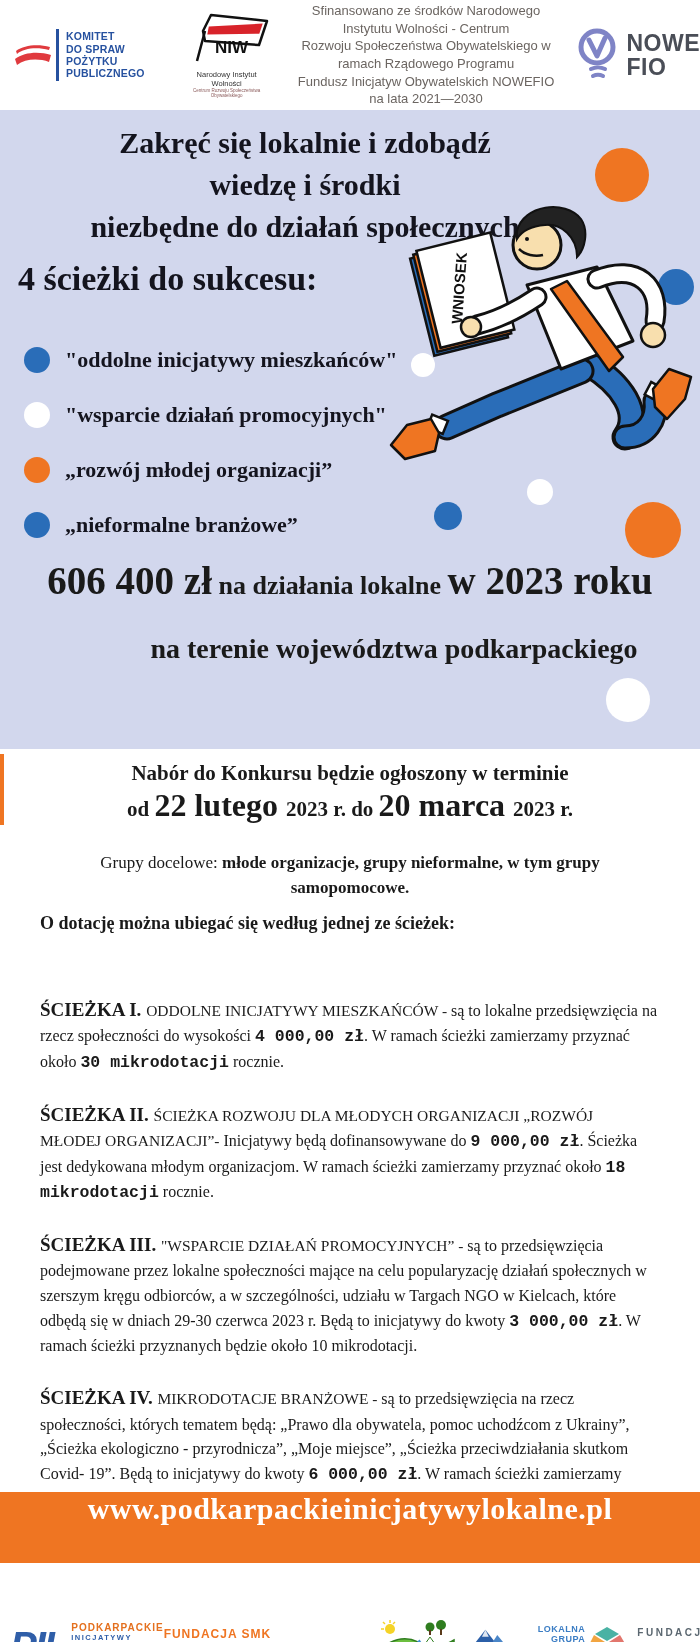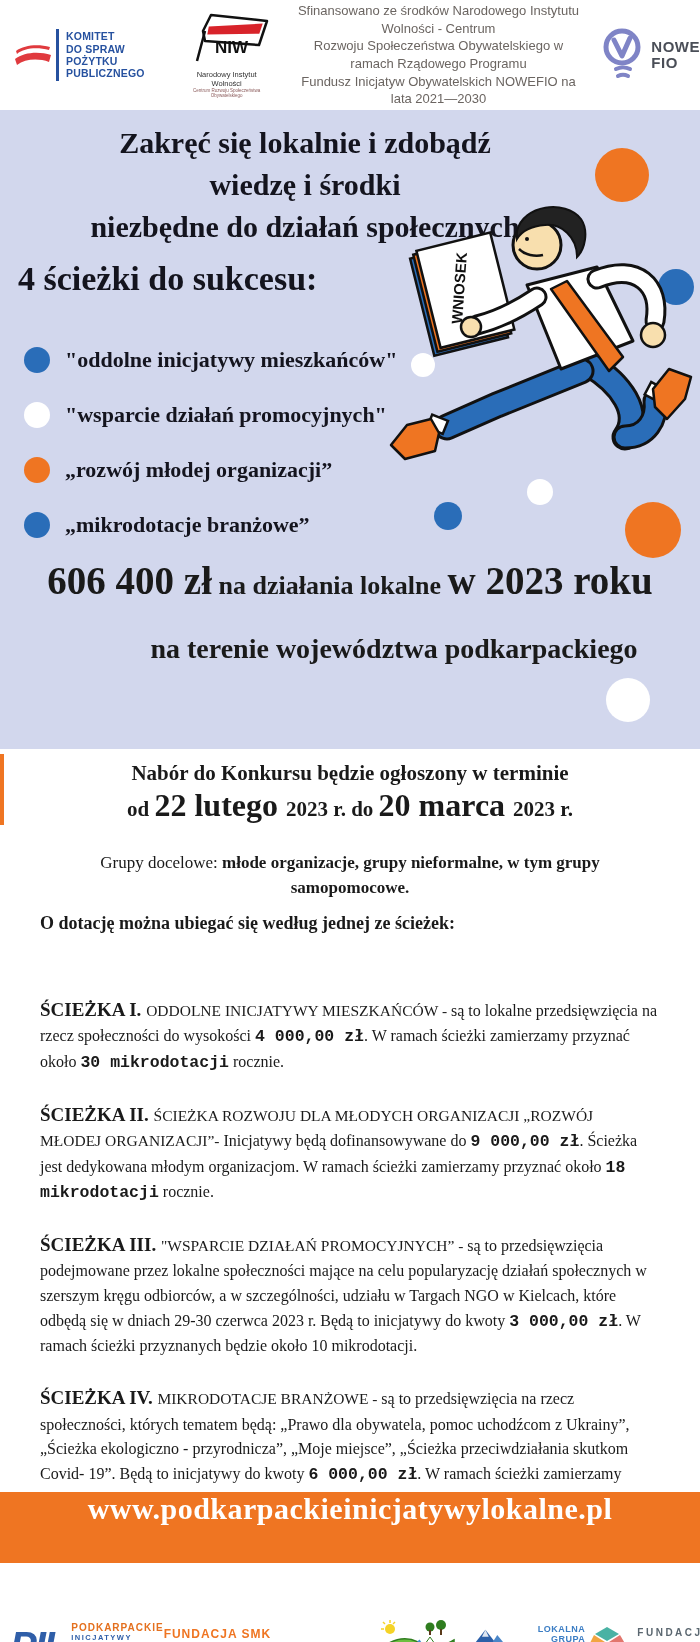--- a/index.html
+++ b/index.html
@@ -13,21 +13,21 @@
   .komitet-flag{width:42px;height:40px;}
   .komitet-bar{width:3px;height:52px;background:#26519f;margin:0 7px 0 2px;}
   .komitet-text{font-family:"Liberation Sans",sans-serif;font-weight:bold;color:#26519f;
                 font-size:10.5px;line-height:1.18;letter-spacing:.2px;}
   .niw{margin-left:36px;text-align:center;width:96px;}
   .niw-caption{font-family:"Liberation Sans",sans-serif;font-size:7.5px;color:#333;margin-top:1px;}
   .niw-subcaption{font-family:"Liberation Sans",sans-serif;font-size:4.5px;color:#8a5a5a;}
   .funding-note{font-family:"Liberation Sans",sans-serif;font-size:13px;color:#6b6561;
                 text-align:center;line-height:1.35;margin-left:22px;width:300px;}
   .nowefio{display:flex;align-items:center;margin-left:18px;}
-  .nowefio-text{font-family:"Liberation Sans",sans-serif;font-weight:bold;font-size:15px;
+  .nowefio-text{font-family:"Liberation Sans",sans-serif;font-weight:bold;font-size:23px;
                 color:#4a4e57;line-height:1.05;margin-left:7px;letter-spacing:.5px;}
 
   
   .hero{position:absolute;top:110px;left:0;width:700px;height:639px;background:#d2d7ed;}
   .circle{position:absolute;border-radius:50%;}
   .c-orange{background:#ef7522;}
   .c-blue{background:#2a6db8;}
   .c-white{background:#ffffff;}
   .hero-title{position:absolute;top:12px;left:0;width:610px;text-align:center;
               font-weight:bold;font-size:30px;line-height:1.4;color:#14141e;}
@@ -206,21 +206,21 @@
       <div class="path-item">
         <span class="path-dot c-white"></span>
         <span class="path-label">"wsparcie działań promocyjnych"</span>
       </div>
       <div class="path-item">
         <span class="path-dot c-orange"></span>
         <span class="path-label">„rozwój młodej organizacji”</span>
       </div>
       <div class="path-item">
         <span class="path-dot c-blue"></span>
-        <span class="path-label">„mikrodotacje branżowe”</span>
+        <span class="path-label">„nieformalne branżowe”</span>
       </div>
     </div>
 
     <div class="amount-line">
       <span class="amount-big">606 400 zł</span><span class="amount-mid"> na działania lokalne </span><span class="amount-big">w 2023 roku</span>
     </div>
     <div class="region-line">na terenie województwa podkarpackiego</div>
   </div>
 
   <div class="main">

